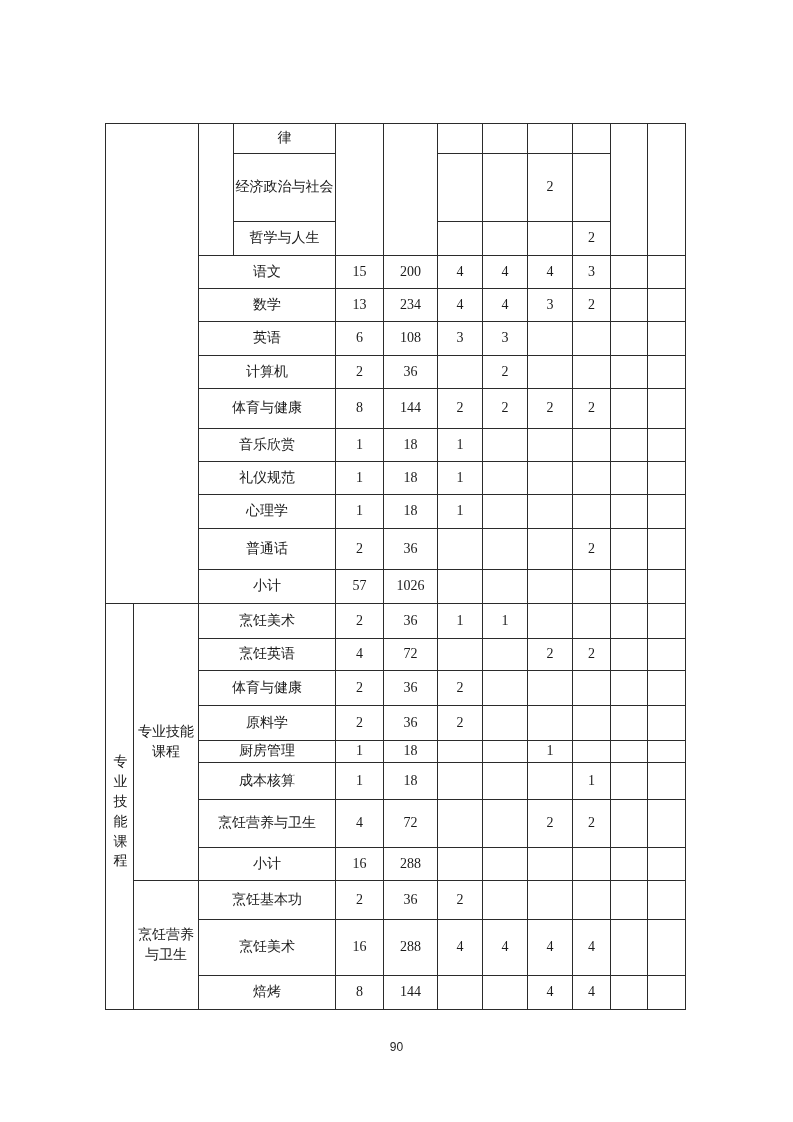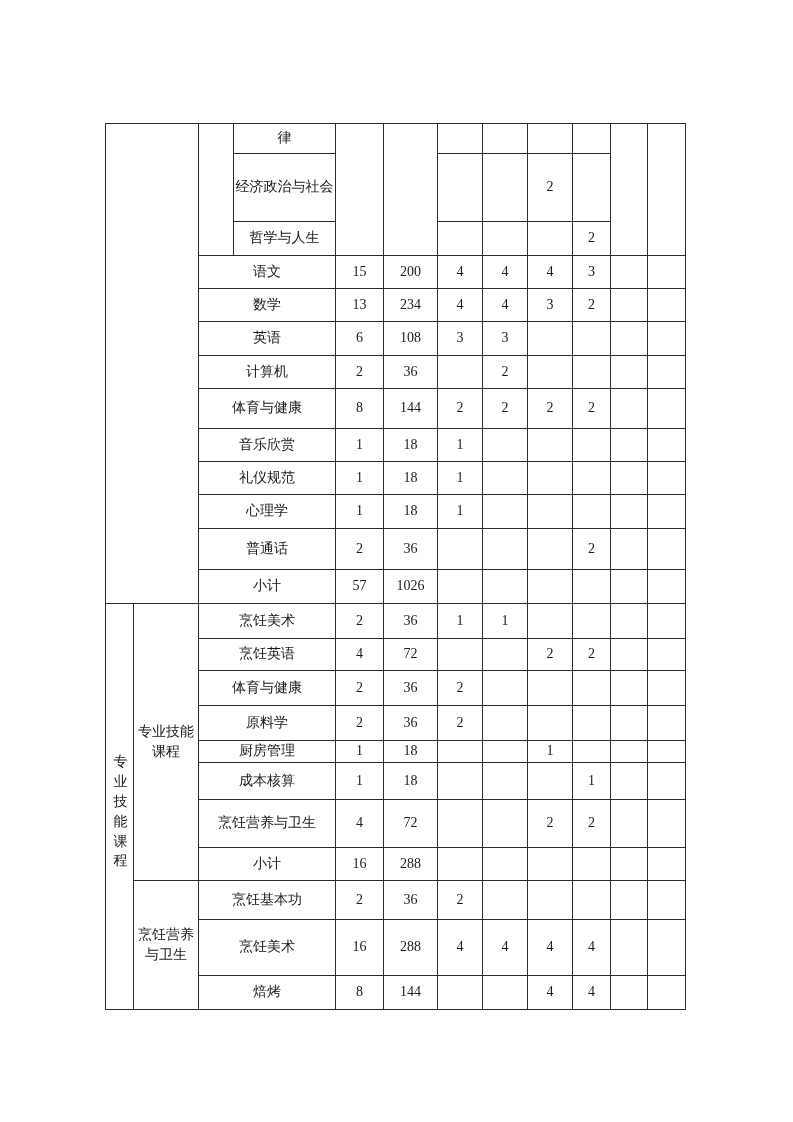--- a/index.html
+++ b/index.html
@@ -295,14 +295,15 @@
     <td></td>
     <td></td>
     <td>4</td>
     <td>4</td>
     <td></td>
     <td></td>
   </tr>
 </tbody>
     </table>
 
+<div class="pagenum">90</div>
 
 </div>
 
 </body></html>

